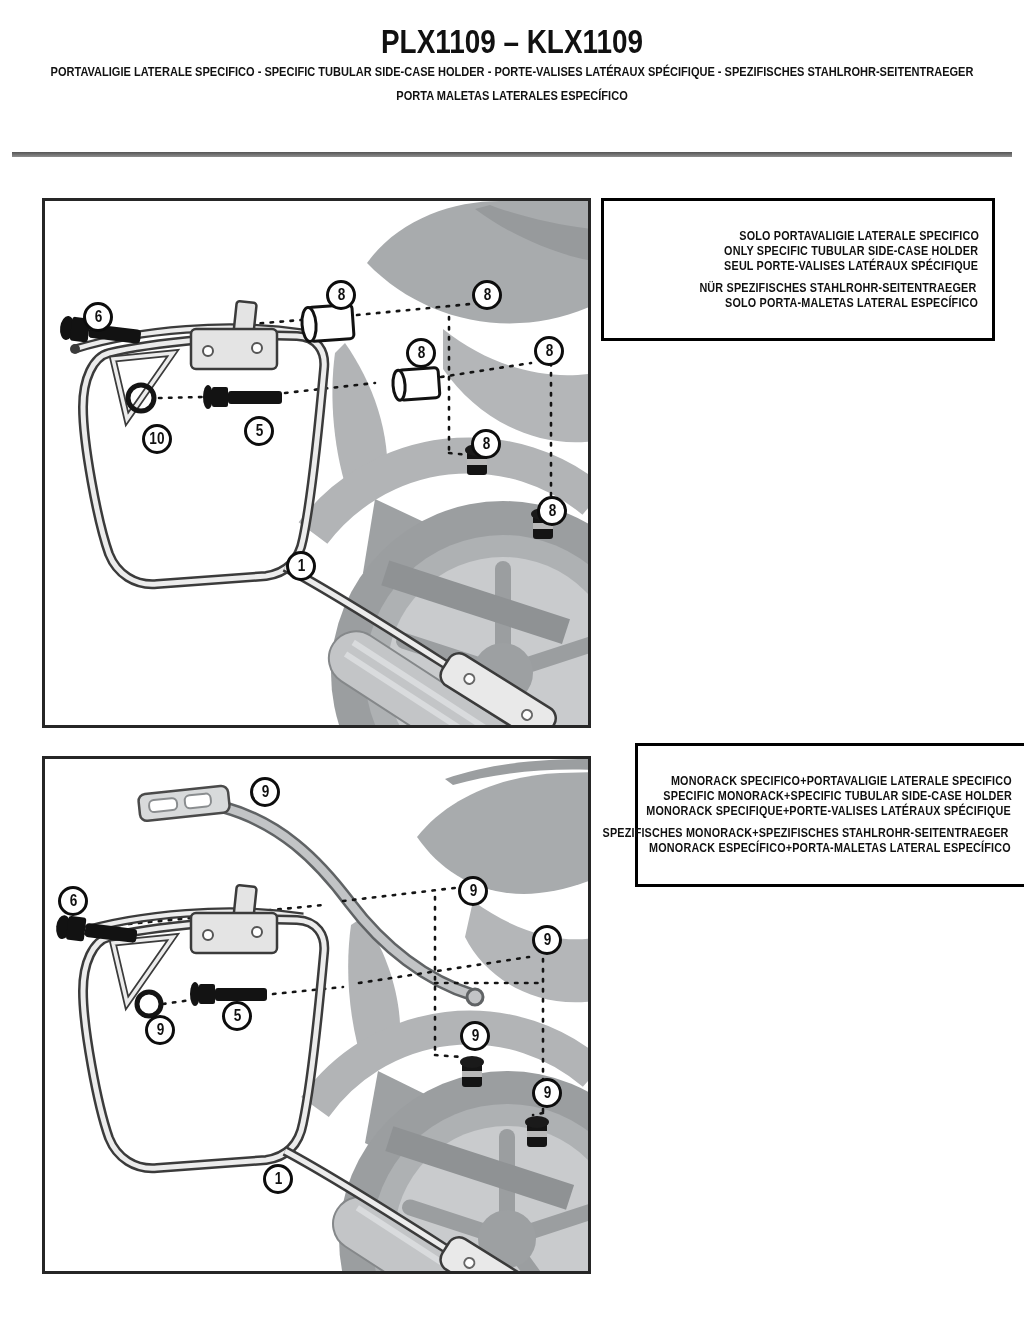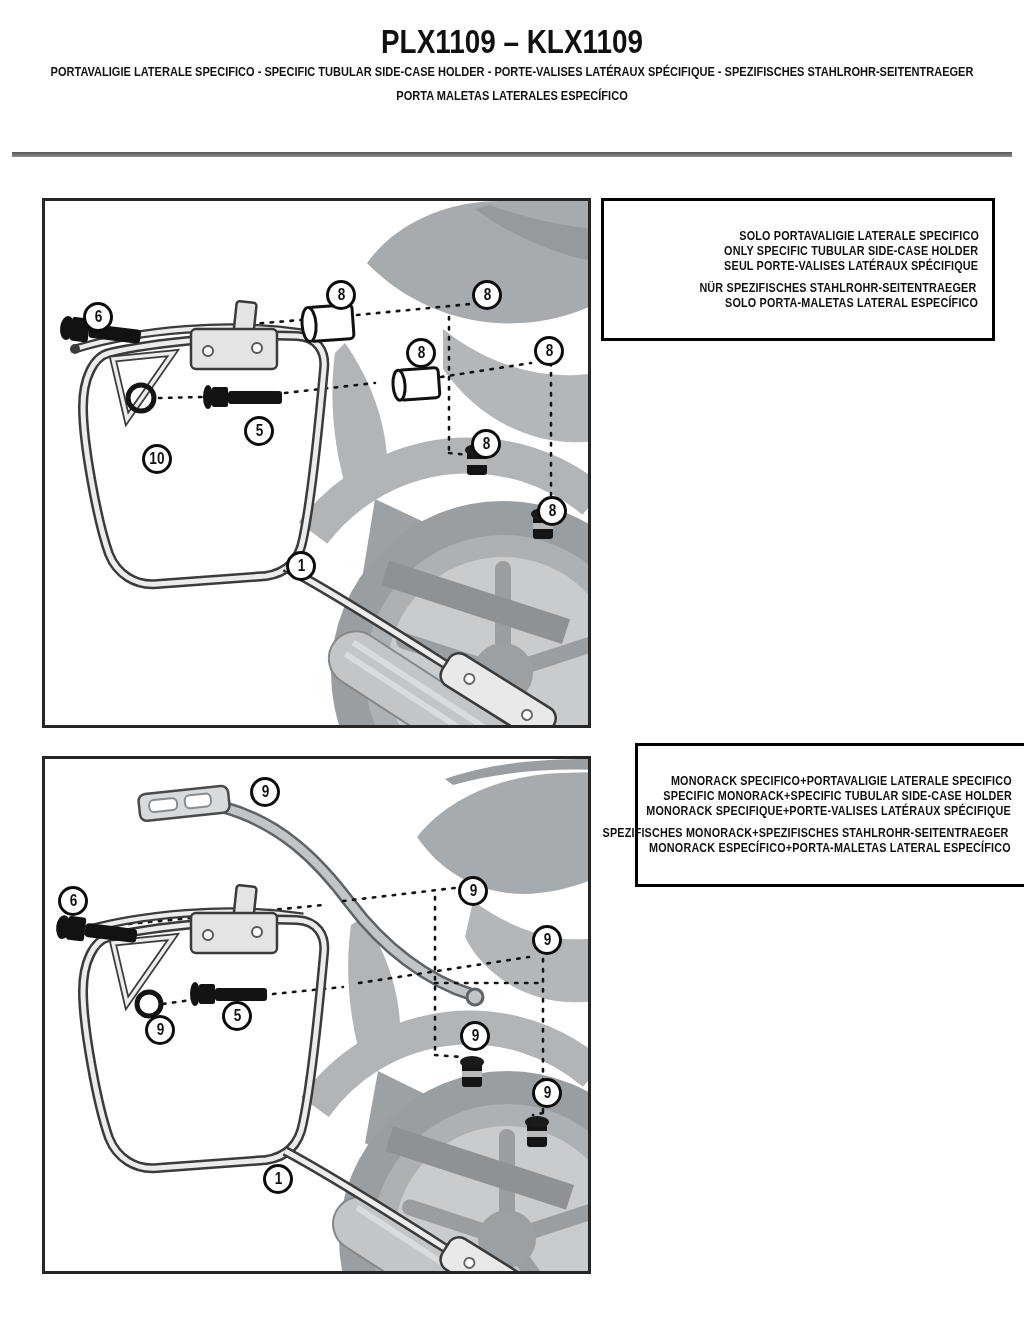--- a/index.html
+++ b/index.html
@@ -168,21 +168,21 @@
     </div>
     <div class="callout" style="left: 427px; top: 79px;">
       <span>8</span>
     </div>
     <div class="callout" style="left: 361px; top: 137px;">
       <span>8</span>
     </div>
     <div class="callout" style="left: 489px; top: 135px;">
       <span>8</span>
     </div>
-    <div class="callout" style="left: 97px; top: 223px; margin-top: 20px;">
+    <div class="callout" style="left: 97px; top: 223px;">
       <span>10</span>
     </div>
     <div class="callout" style="left: 199px; top: 215px;">
       <span>5</span>
     </div>
     <div class="callout" style="left: 426px; top: 228px;">
       <span>8</span>
     </div>
     <div class="callout" style="left: 492px; top: 295px;">
       <span>8</span>

